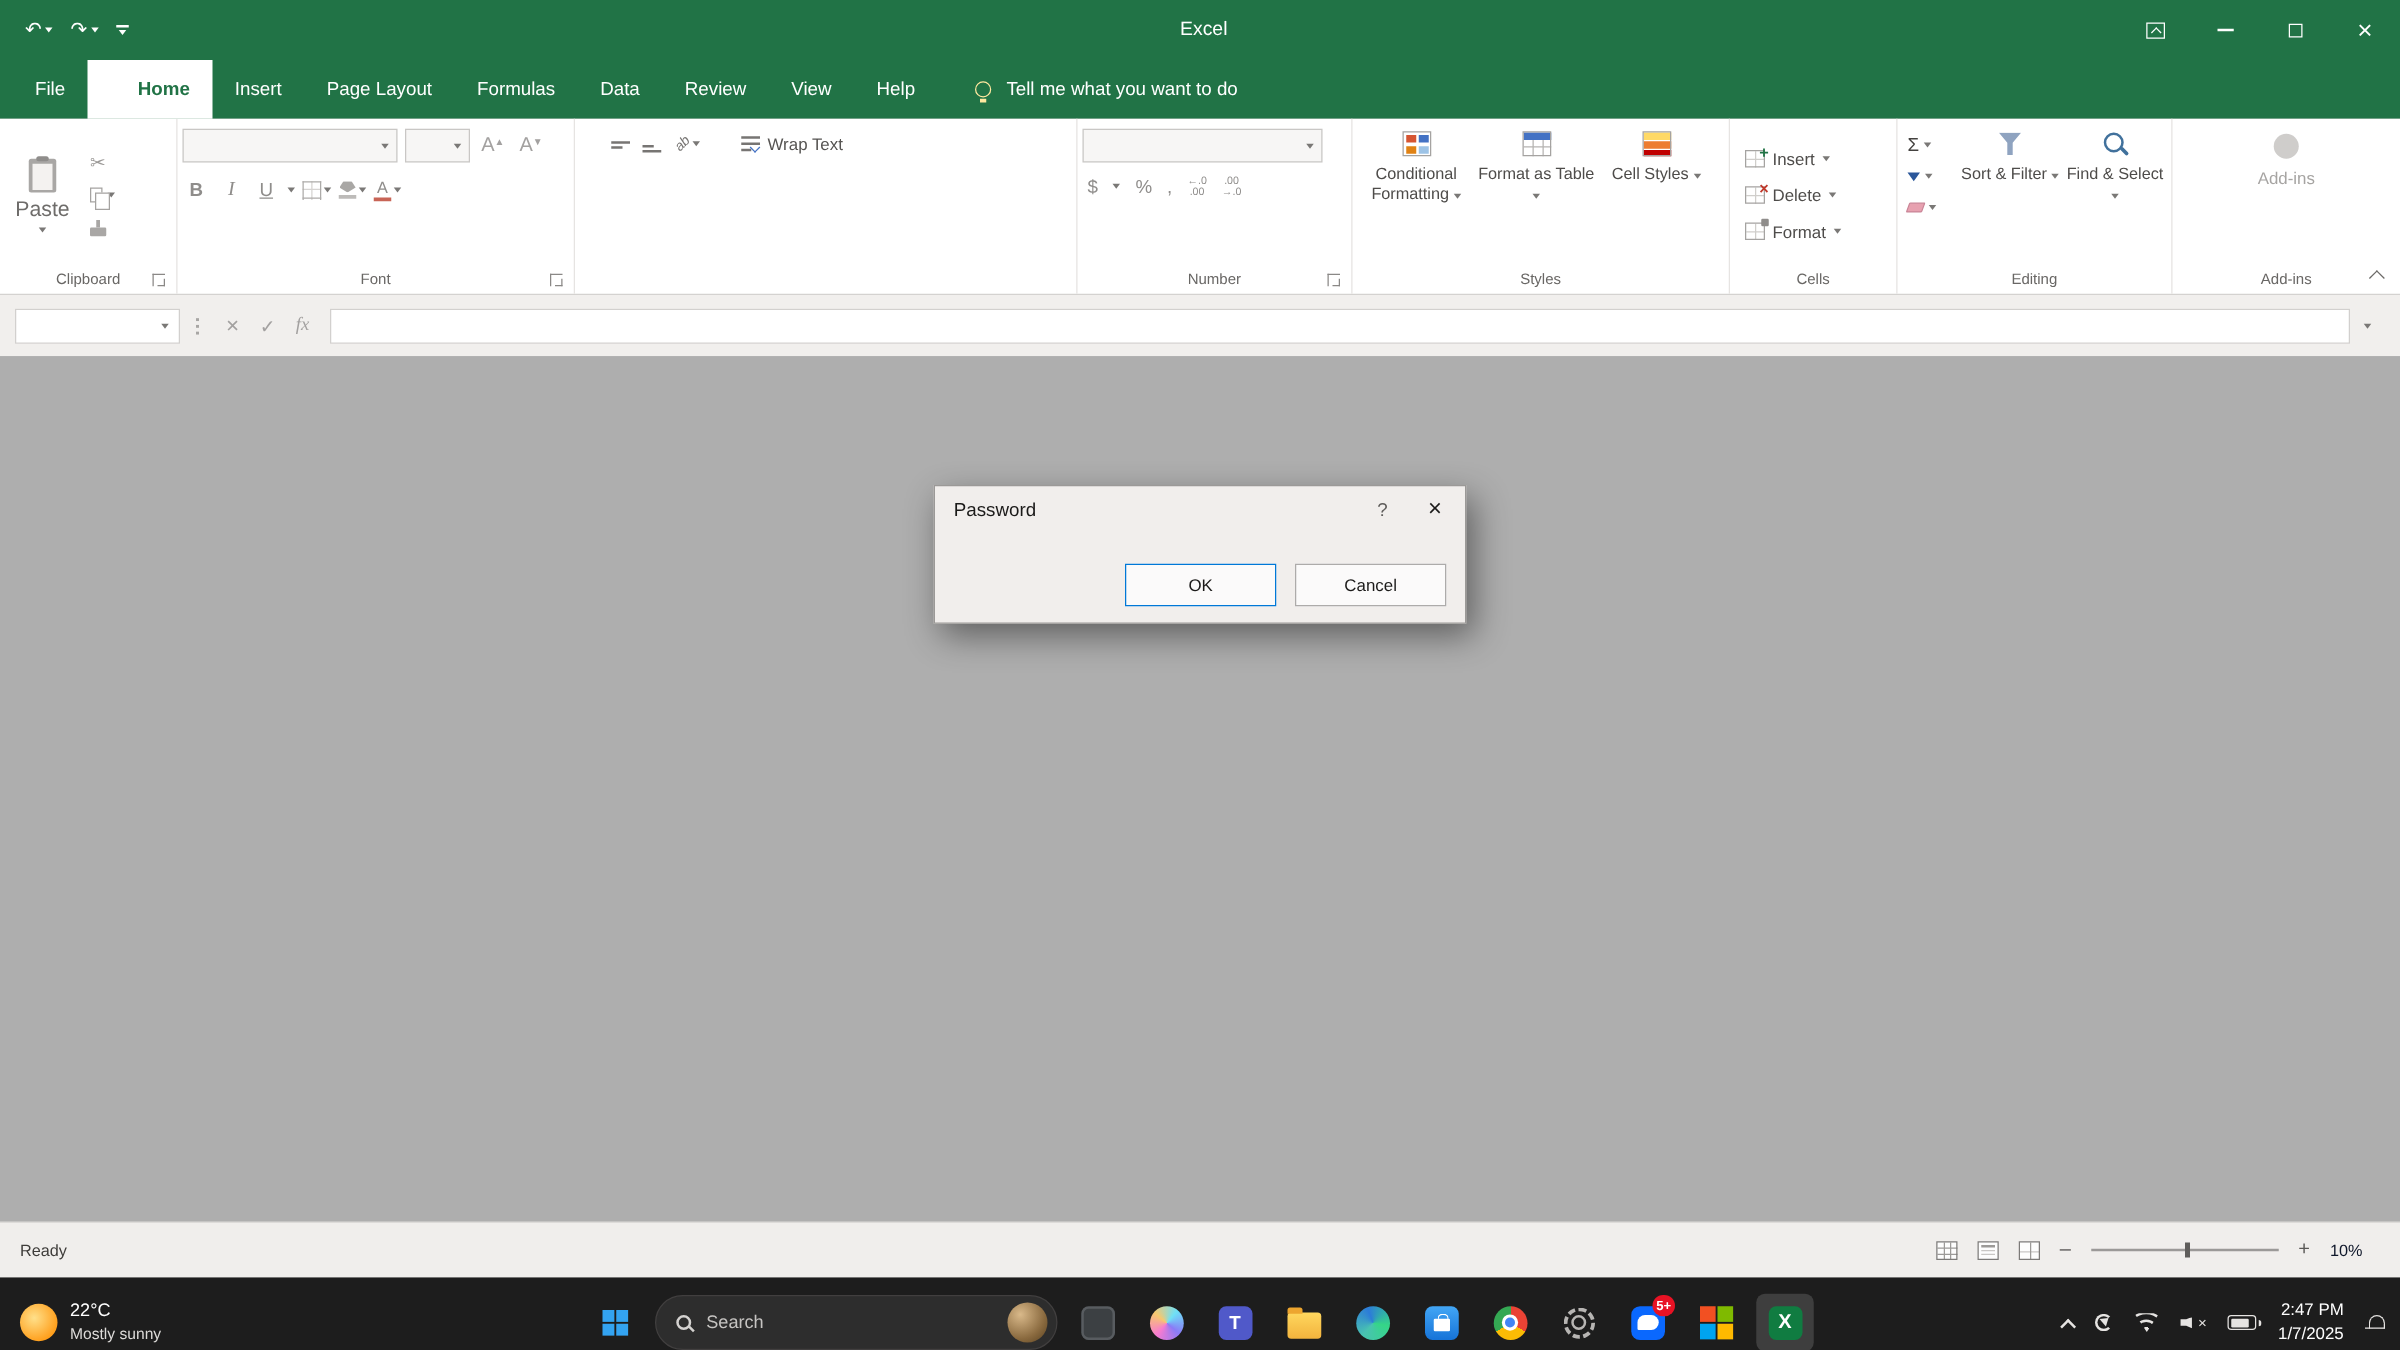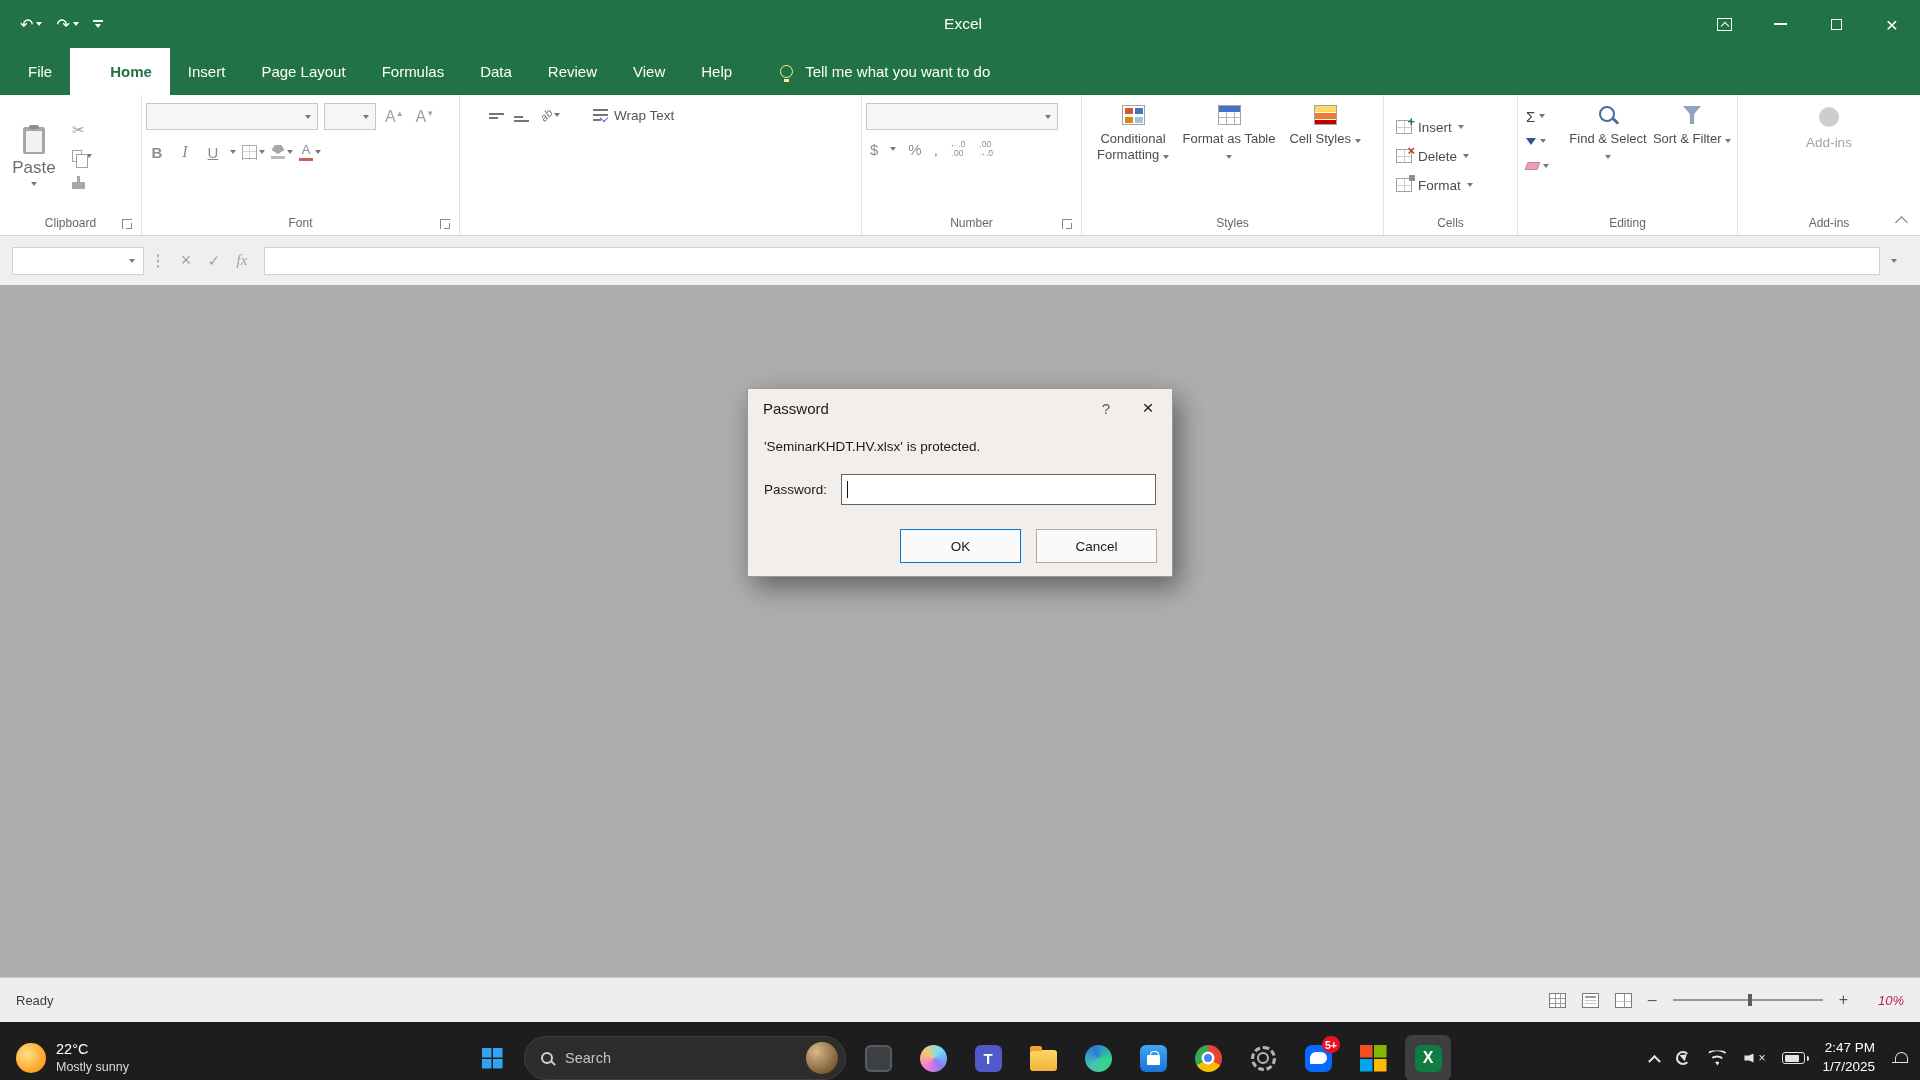--- a/index.html
+++ b/index.html
@@ -226,21 +226,21 @@
      linear-gradient(#9c9a98,#9c9a98) 5px 0/1px 15px no-repeat,
      linear-gradient(#9c9a98,#9c9a98) 10px 0/1px 15px no-repeat,#fdfdfd;}
   .v-ico.layout{background:linear-gradient(#9c9a98,#9c9a98) 2px 2px/11px 2px no-repeat,
      linear-gradient(#c9c7c5,#c9c7c5) 2px 6px/11px 1px no-repeat,
      linear-gradient(#c9c7c5,#c9c7c5) 2px 9px/11px 1px no-repeat,#fdfdfd;}
   .v-ico.break{background:linear-gradient(#9c9a98,#9c9a98) 8px 0/1px 15px no-repeat,
      linear-gradient(#c9c7c5,#c9c7c5) 0 7px/17px 1px no-repeat,#fdfdfd;}
   .zbtn{font-size:16px;color:#5a5856;line-height:1;}
   .zslider{width:150px;height:2px;background:#9b9998;position:relative;}
   .zthumb{position:absolute;left:50%;top:-5px;width:4px;height:12px;background:#5f5d5b;}
-  .zoomtext{width:40px;text-align:right;color:#be185d;font-style:italic;}
+  .zoomtext{width:40px;color:#0f172a;}
 
   
   .taskbar{height:72px;background:#1d1d1d;position:relative;color:#fff;}
   .tb-left{position:absolute;left:16px;top:0;height:100%;display:flex;align-items:center;gap:10px;}
   .sun{width:30px;height:30px;border-radius:50%;background:radial-gradient(circle at 38% 38%,#ffe08a,#ff9f1c 72%);}
   .wx{display:flex;flex-direction:column;line-height:1.35;}
   .wx-temp{font-size:14.5px;}
   .wx-cond{font-size:12.5px;color:#dddbd9;}
   .tb-center{position:absolute;left:50%;top:0;height:100%;transform:translateX(-50%);display:flex;align-items:center;gap:9px;}
   .ticon{width:46px;height:46px;display:flex;align-items:center;justify-content:center;border-radius:7px;position:relative;}
@@ -523,26 +523,26 @@
             <span class="edrow">
                 <span class="ico-fill"></span>
                 <span class="cv"></span>
               </span>
             <span class="edrow">
                 <span class="ico-erase"></span>
                 <span class="cv"></span>
               </span>
           </div>
           <span class="bigbtn" style="width:80px">
+            <span class="ico-sf"></span>
+            <span class="lbl"><span>Sort &amp; Filter</span> <span class="cv"></span></span>
+          </span>
+          <span class="bigbtn" style="width:80px">
             <span class="ico-find"></span>
             <span class="lbl"><span>Find &amp; Select</span> <span class="cv"></span></span>
-          </span>
-          <span class="bigbtn" style="width:80px">
-            <span class="ico-sf"></span>
-            <span class="lbl"><span>Sort &amp; Filter</span> <span class="cv"></span></span>
           </span>
         </div>
       </div>
       <div class="rlabelrow">
           <span>Editing</span>
         </div>
     </div>
 
     <div class="rgroup" style="flex:1;border-right:none">
       <div class="rcontent">
@@ -577,29 +577,20 @@
 
   <main class="workarea">
     <div class="dialog">
       <div class="dlg-title">
         <span class="t">Password</span>
         <span class="dlg-help">?</span>
         <span class="dlg-close">
             <span>×</span>
           </span>
       </div>
-      <div class="dlg-body">
-        <div class="dlg-msg">'SeminarKHDT.HV.xlsx' is protected.</div>
-        <div class="dlg-row">
-          <span class="dlg-label">Password:</span>
-          <span class="dlg-input">
-              <span class="caret"></span>
-            </span>
-        </div>
-      </div>
       <div class="dlg-btns">
         <span class="dlg-btn default">OK</span>
         <span class="dlg-btn normal">Cancel</span>
       </div>
     </div>
   </main>
 
   <footer class="statusbar">
     <span>Ready</span>
     <div class="sb-right">

